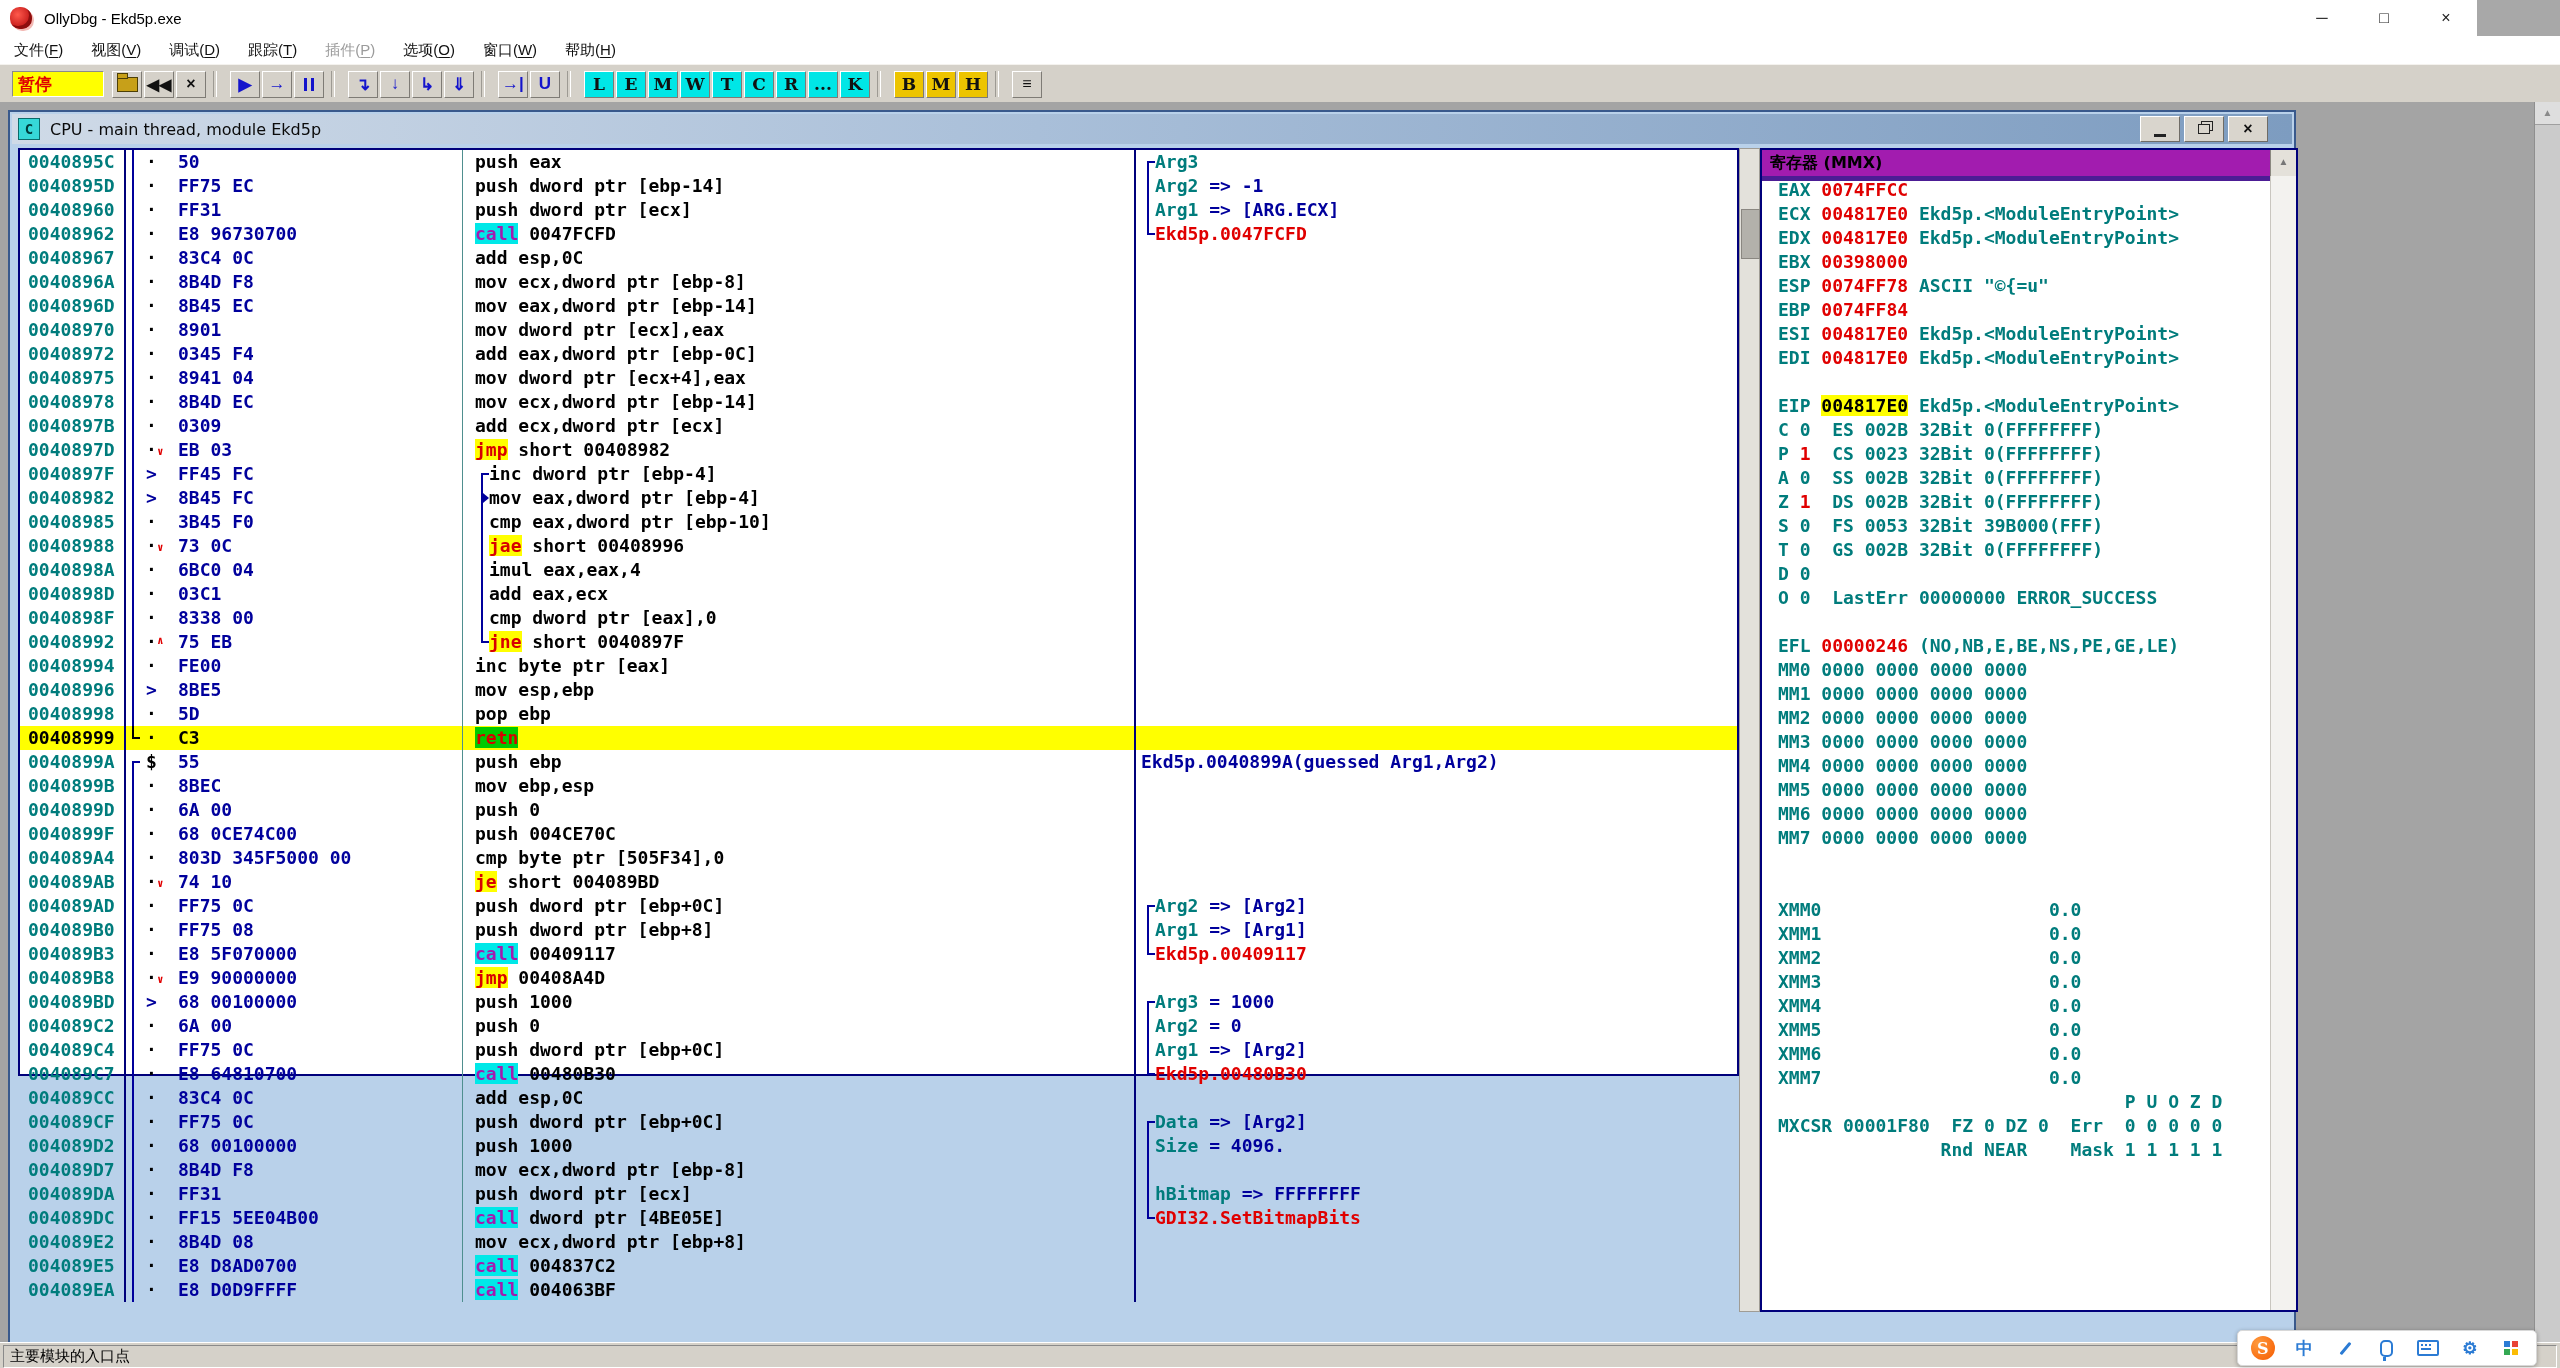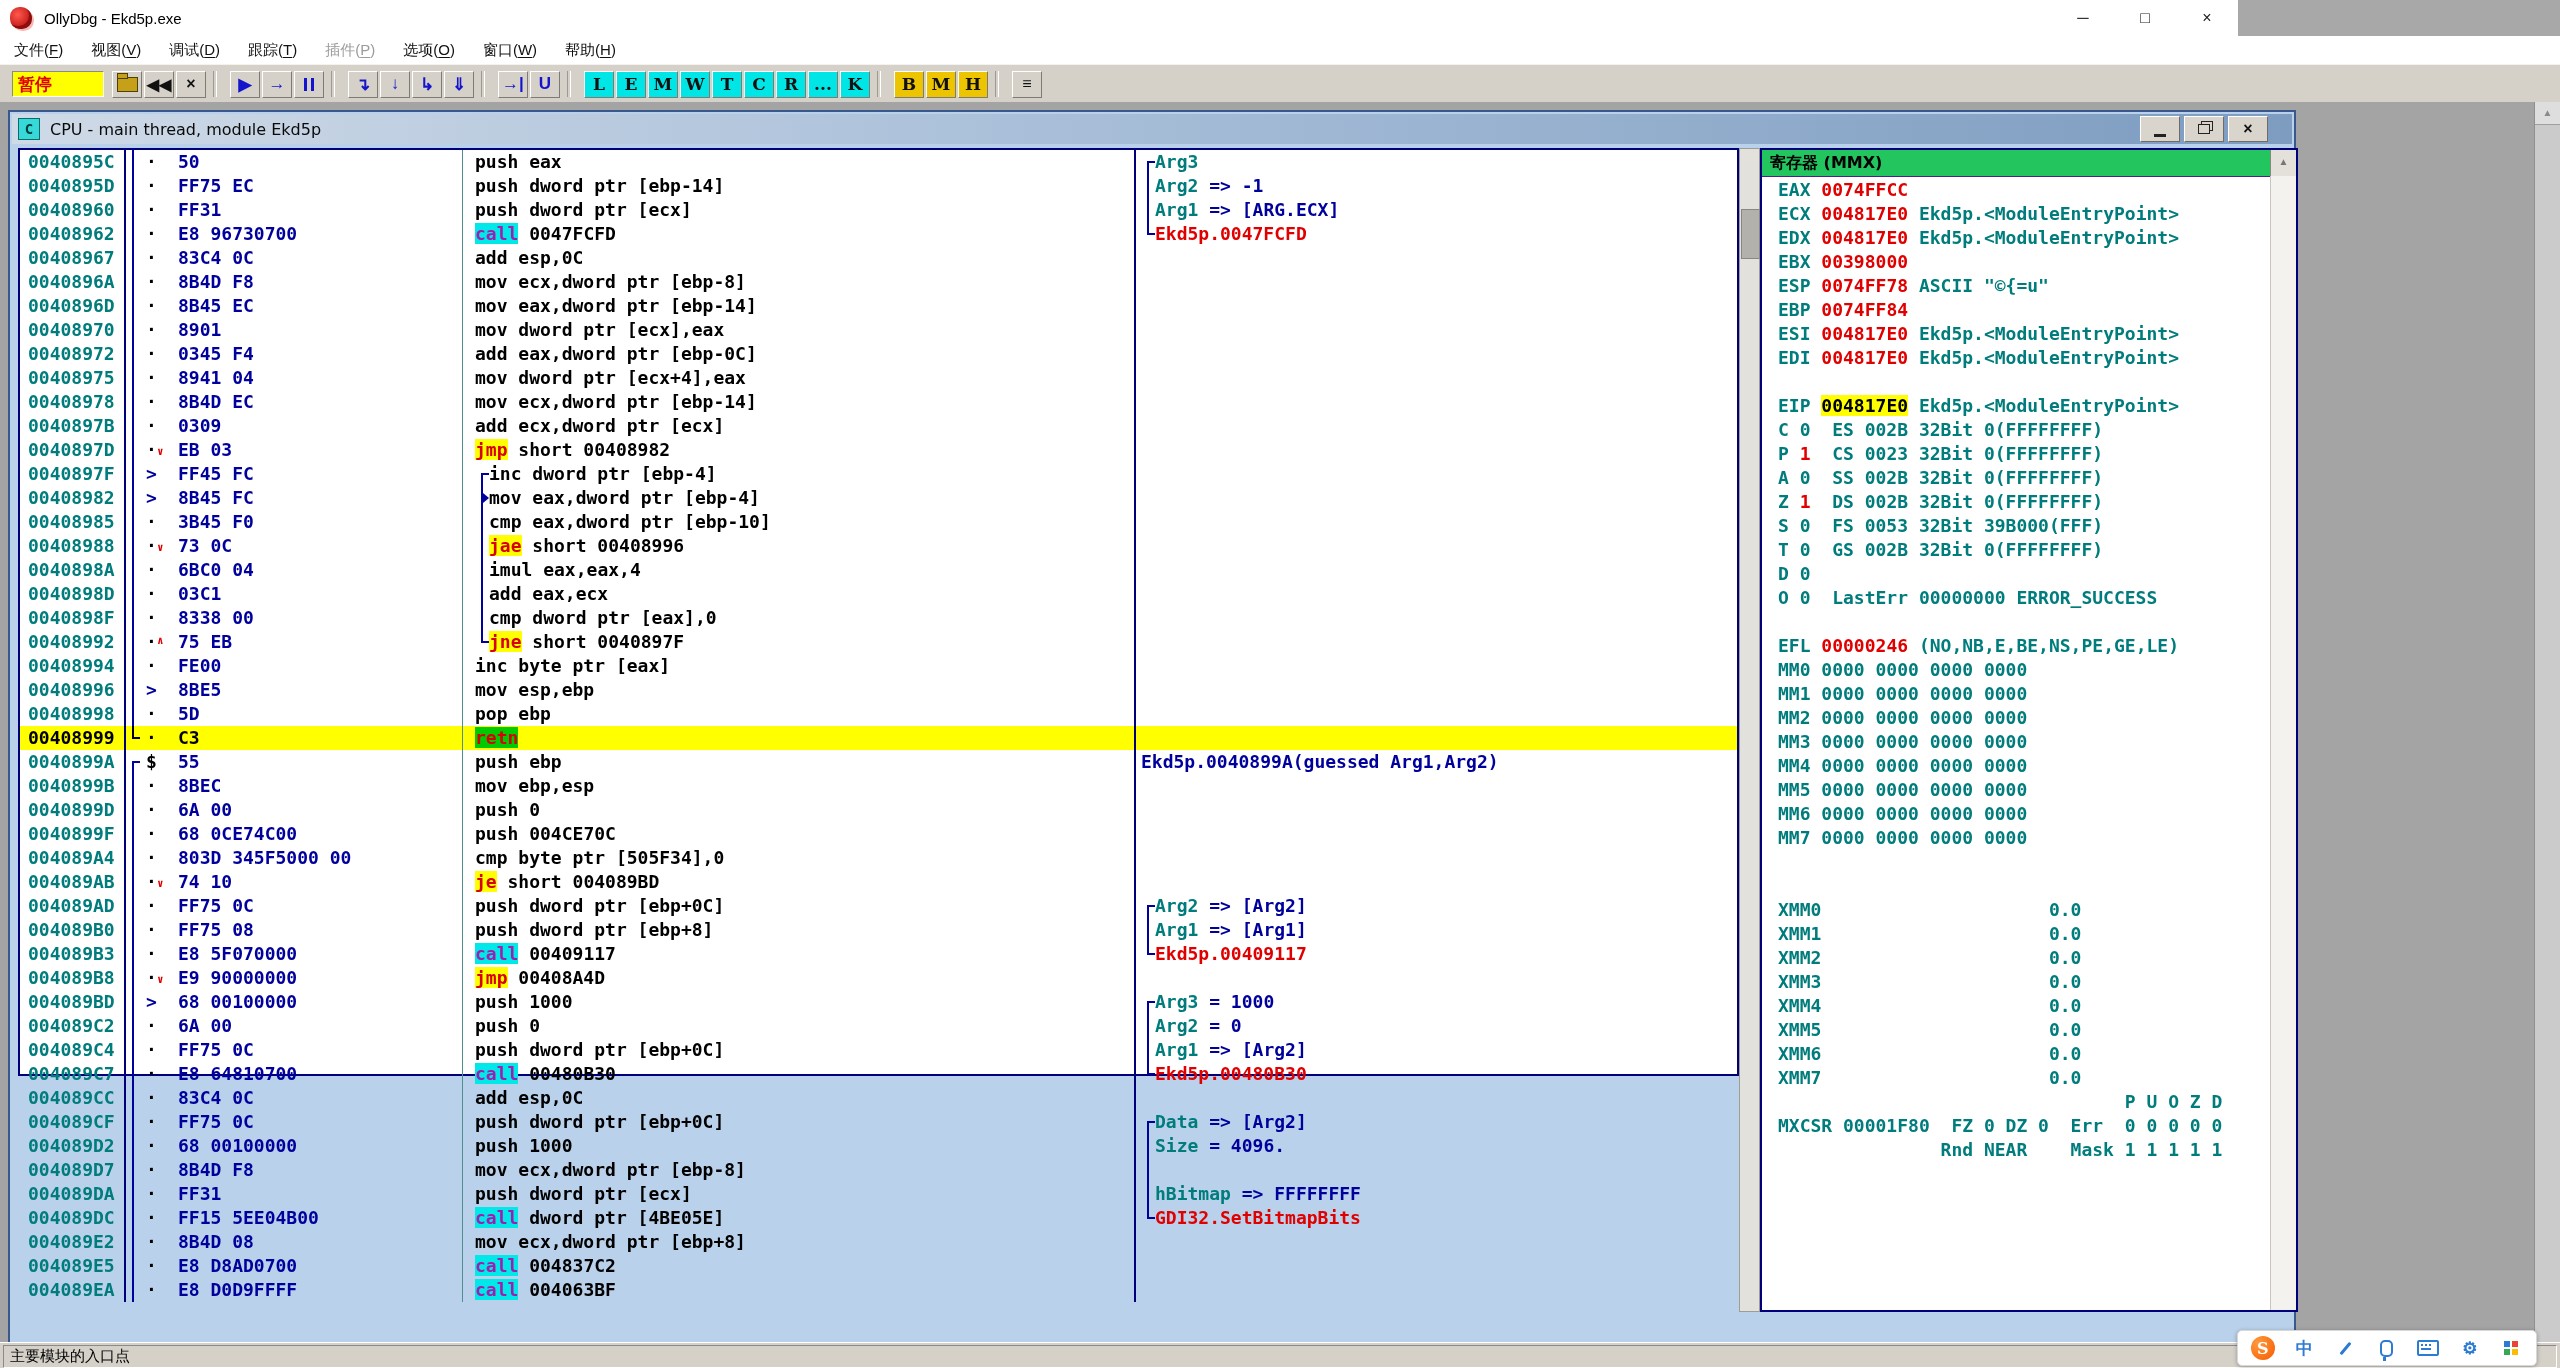--- a/index.html
+++ b/index.html
@@ -1,21 +1,21 @@
 <!DOCTYPE html>
 <html><head>
 <meta charset="utf-8">
 <style>
   html,body{margin:0;padding:0;background:#888;}
   #screen{position:relative;width:2560px;height:1368px;background:#a8a8a8;overflow:hidden;
           font-family:"Liberation Sans",sans-serif;}
   .mono{font-family:"DejaVu Sans Mono",monospace;font-weight:bold;font-size:18px;white-space:pre;}
 
   
-  #titlebar{position:absolute;left:0;top:0;width:2238px;height:36px;background:#ffffff;display:flex;align-items:center;}
+  #titlebar{position:absolute;left:0;top:0;width:2477px;height:36px;background:#ffffff;display:flex;align-items:center;}
   #app-icon{width:22px;height:22px;margin-left:10px;border-radius:45% 55% 50% 48%;
             background:radial-gradient(circle at 35% 35%,#ff5a4d,#c01515 70%);
             box-shadow:inset -3px -3px 0 #8d0e0e, 2px 2px 0 #f3b9b4;}
   #title-text{margin-left:12px;font-size:15px;color:#000;}
   #win-btns{margin-left:auto;display:flex;height:36px;}
   .winbtn{width:62px;height:36px;display:flex;align-items:center;justify-content:center;font-size:16px;color:#222;}
   #menubar{position:absolute;left:0;top:36px;width:2560px;height:28px;background:#ffffff;display:flex;align-items:center;border-bottom:1px solid #e3e3e3;}
   .menu-item{padding:0 14px;font-size:15px;color:#111;height:28px;line-height:28px;}
   .menu-item u{text-underline-offset:2px;}
   .menu-item.disabled{color:#9b9b9b;}
@@ -78,21 +78,21 @@
   .brk-a:after{content:"";position:absolute;left:8px;top:7px;border:5px solid transparent;border-left:6px solid #00009c;}
   .drow.hl .brk-e{background:linear-gradient(#000,#000) 6px 0/2px 13px no-repeat,linear-gradient(#000,#000) 6px 11px/8px 2px no-repeat;}
   .c-br{height:24px;}
 
   
   #dscroll{position:absolute;left:1729px;top:36px;width:21px;height:1164px;background:#e3e1db;border:1px solid #9f9c95;box-sizing:border-box;}
   #dscroll .thumb{position:absolute;left:1px;top:60px;width:17px;height:48px;background:#b3b1ab;border:1px solid #8a8781;}
 
   
   #regs{position:absolute;left:1750px;top:36px;width:538px;height:1164px;background:#fff;border:2px solid #00007b;box-sizing:border-box;}
-  #regs-header{height:26px;background:#22c55e;border-bottom:1px solid #4c1d95;display:flex;}
+  #regs-header{height:26px;background:#a21caf;border-bottom:5px solid #4c1d95;display:flex;}
   #regs-title{flex:1;font-size:16px;color:#000;line-height:25px;padding-left:8px;font-family:"DejaVu Sans",sans-serif;font-weight:bold;border-right:1px solid #8a877f;}
   #regs-up{width:25px;text-align:center;line-height:24px;font-size:10px;color:#777;background:#e4e1da;}
   #regs-scroll{position:absolute;right:0;top:26px;width:25px;bottom:0;background:#f3f2ef;border-left:1px solid #c9c6bf;}
   #regs-content{position:absolute;left:0;top:28px;right:26px;bottom:0;overflow:hidden;}
   .reg-row{height:24px;line-height:24px;padding-left:16px;}
 
   
   #statusbar{position:absolute;left:0;top:1342px;width:2560px;height:26px;background:#d5d1c9;border-top:1px solid #ffffff;}
   #status-field{position:absolute;left:3px;top:2px;right:3px;height:21px;border-top:1px solid #8a8a8a;border-left:1px solid #8a8a8a;border-right:1px solid #fff;border-bottom:1px solid #fff;
                 font-size:15px;color:#000;line-height:20px;padding-left:6px;font-family:"DejaVu Sans",sans-serif;}

